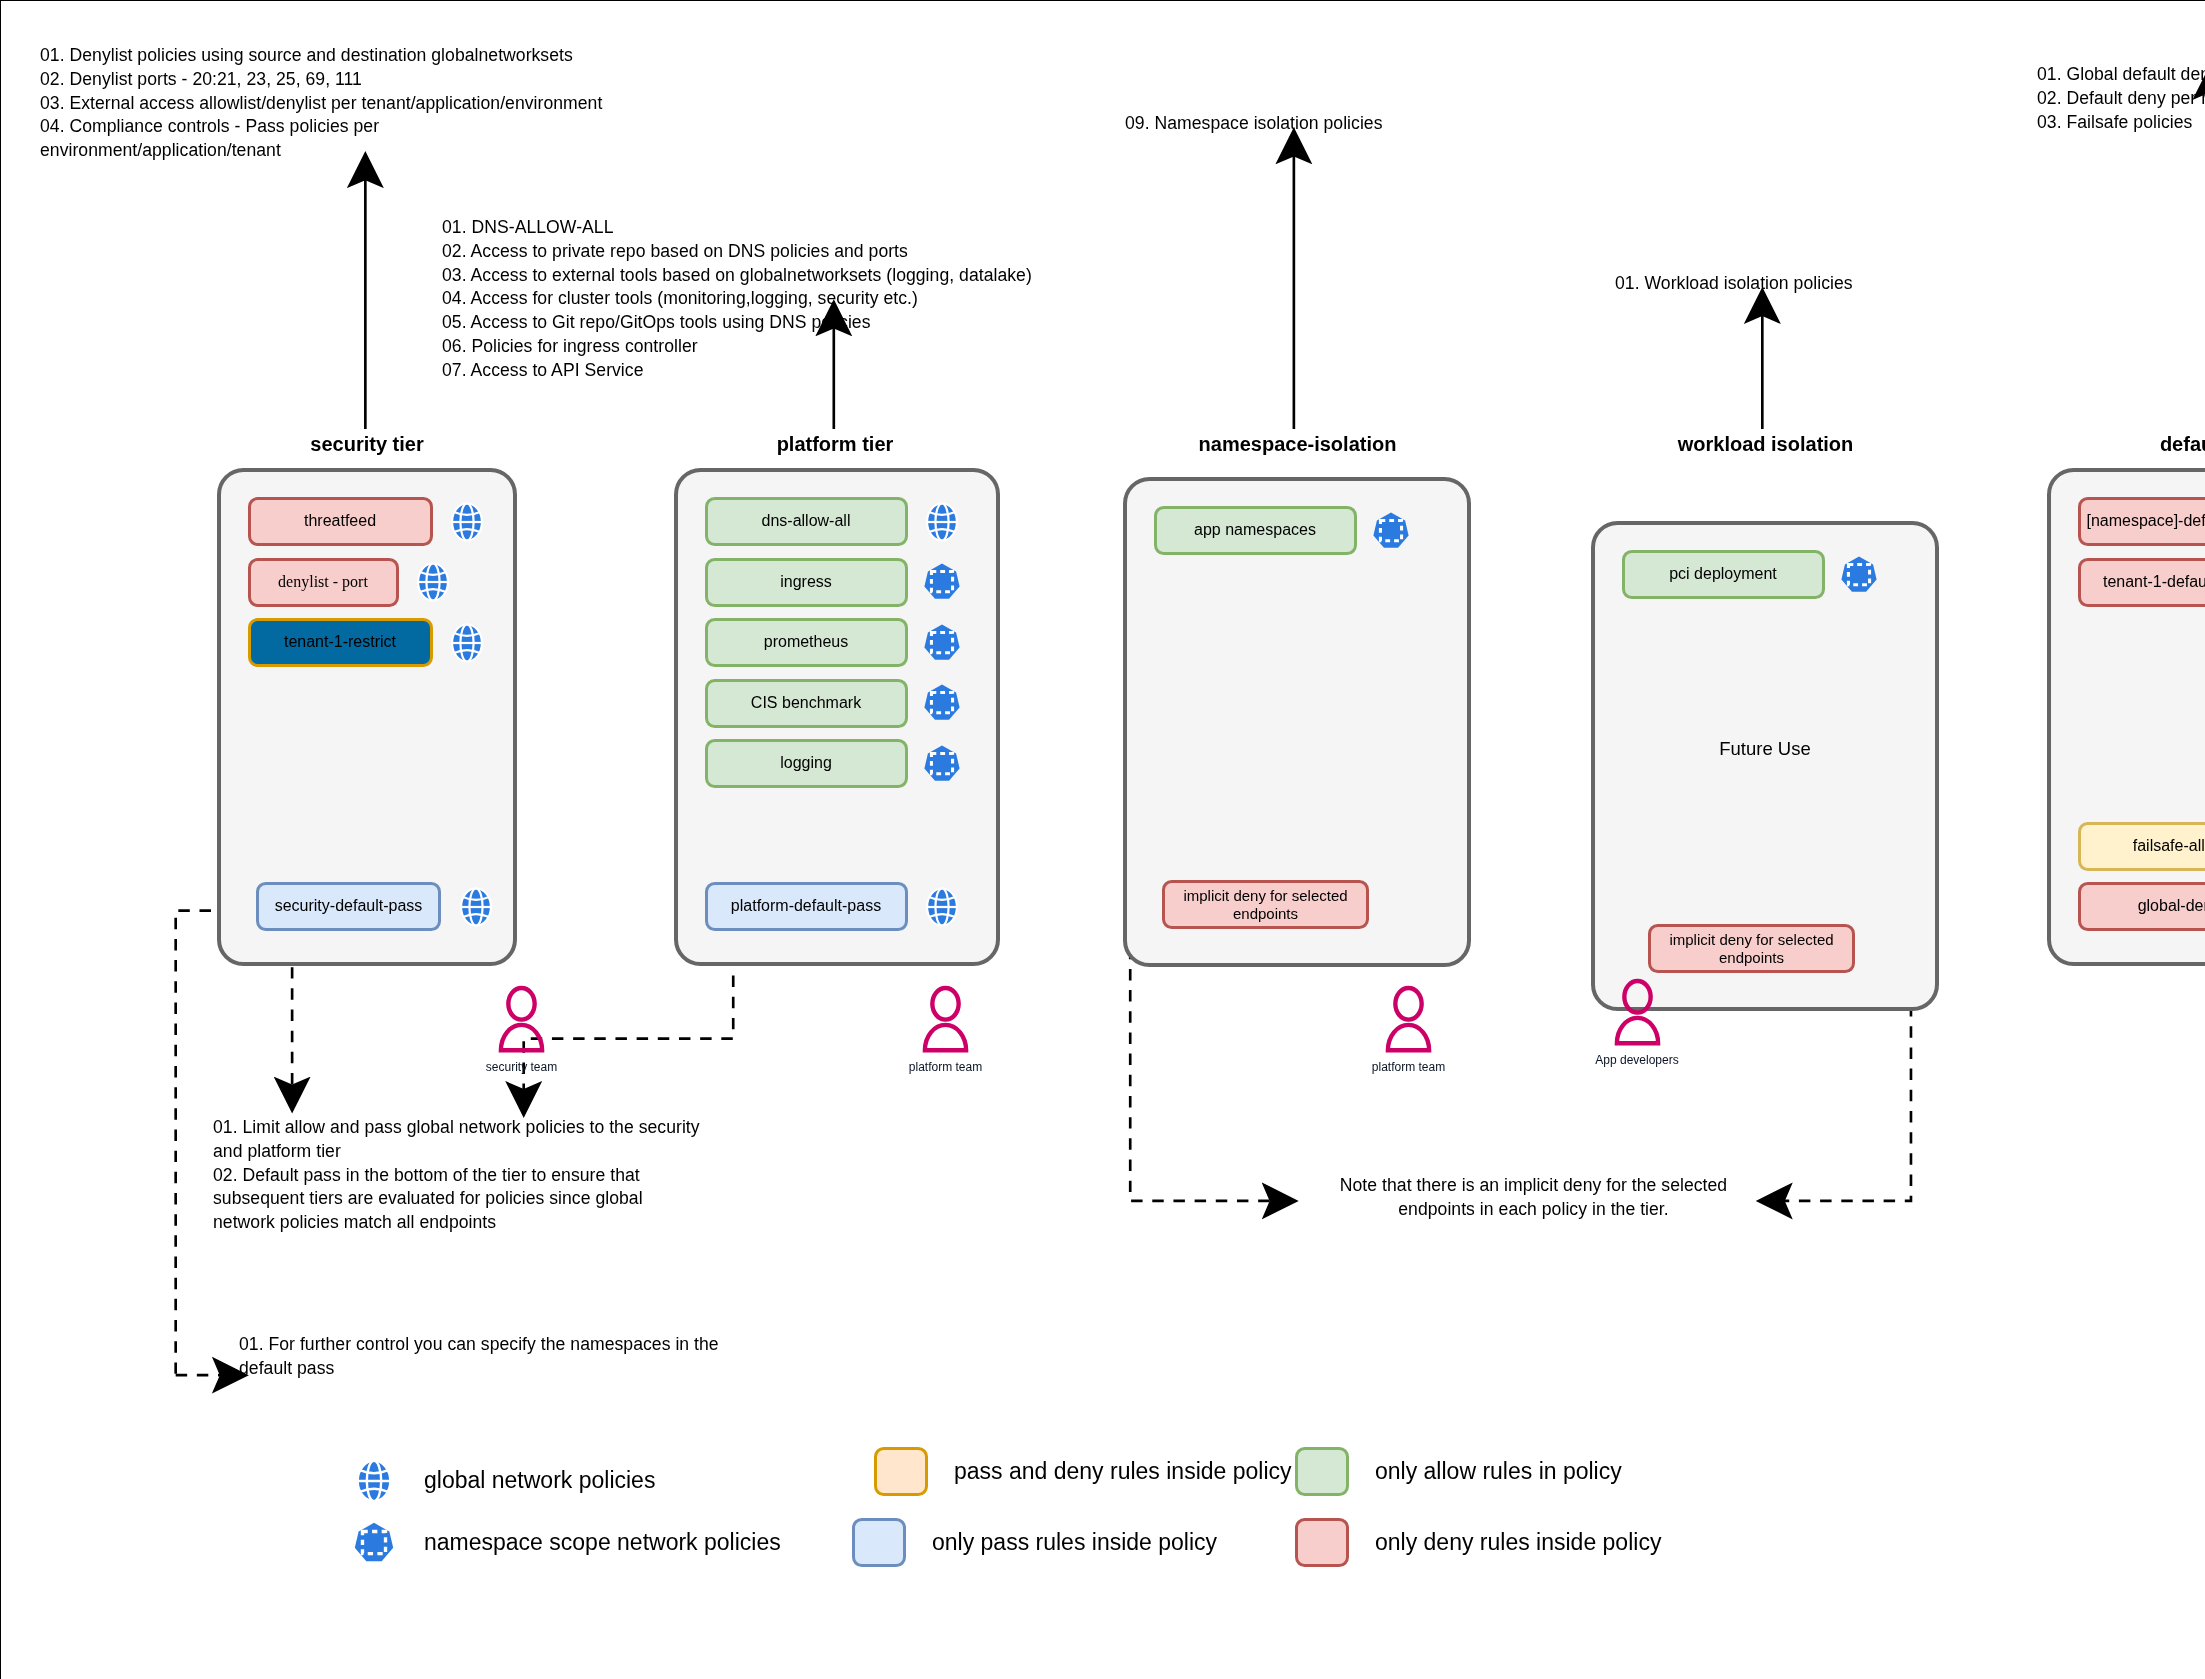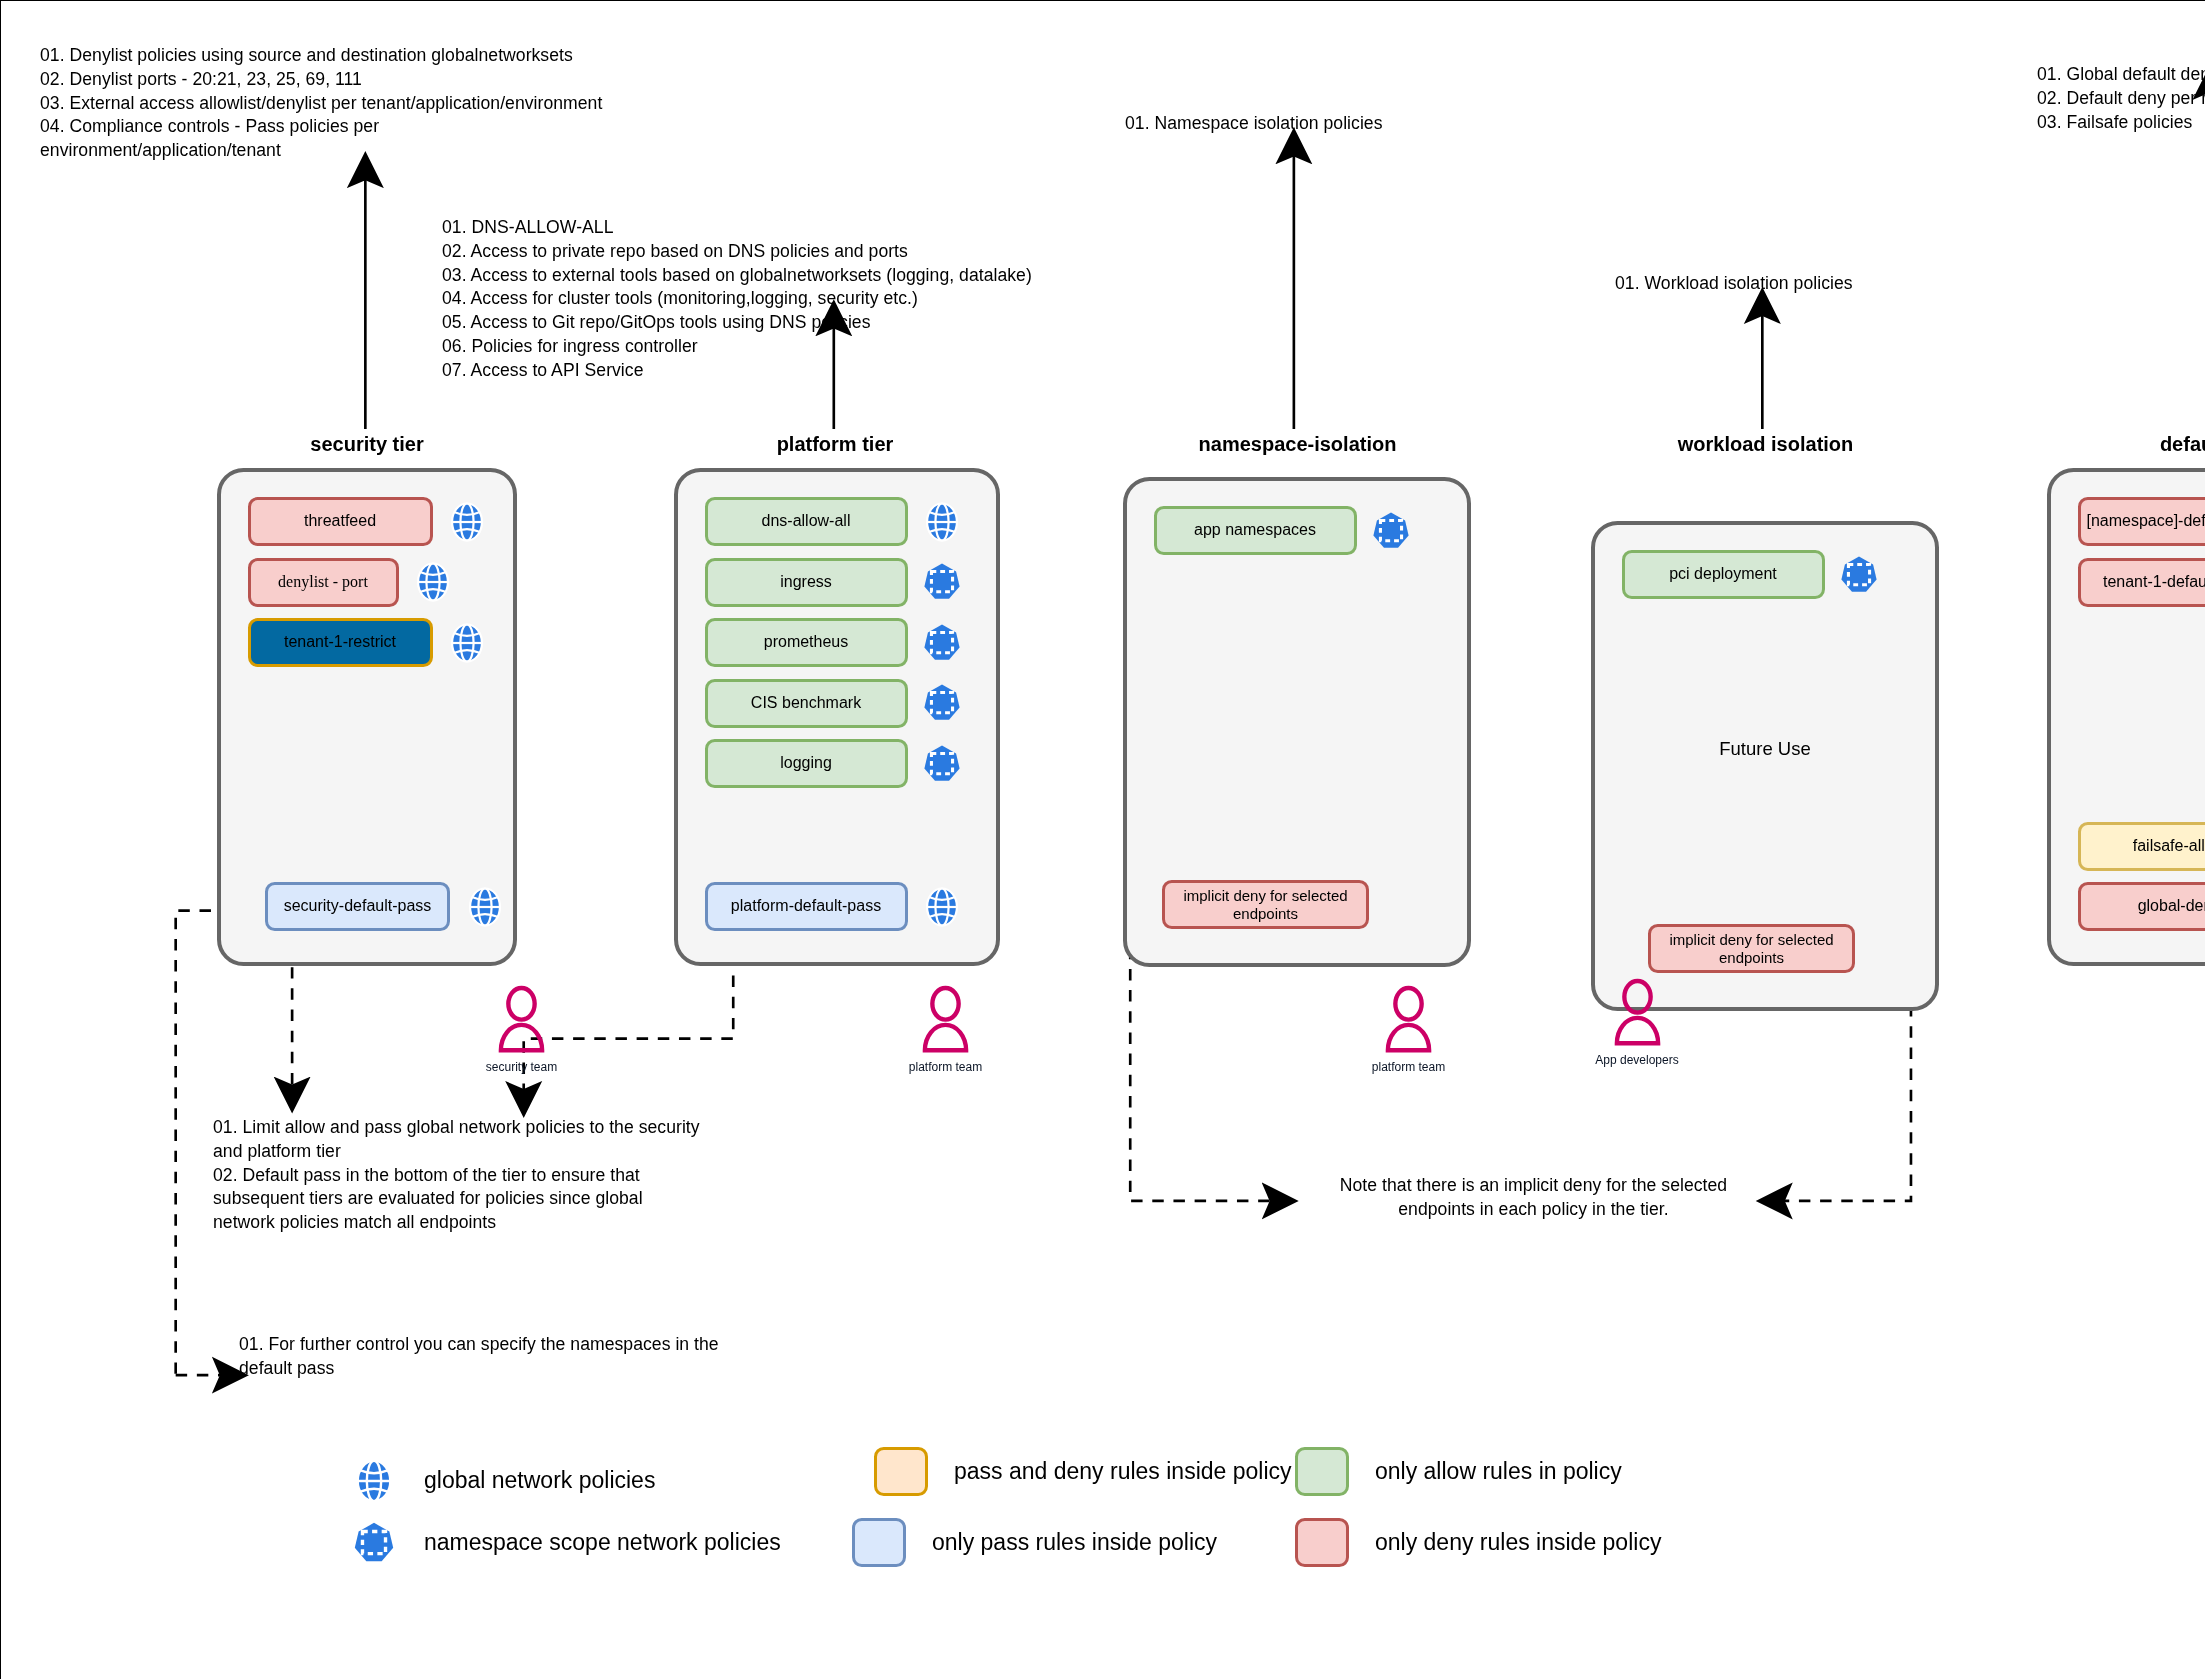--- a/index.html
+++ b/index.html
@@ -161,21 +161,21 @@
 environment/application/tenant</div>
 
   <div class="abs note" style="left:441px; top:215px; width:670px;">01. DNS-ALLOW-ALL
 02. Access to private repo based on DNS policies and ports
 03. Access to external tools based on globalnetworksets (logging, datalake)
 04. Access for cluster tools (monitoring,logging, security etc.)
 05. Access to Git repo/GitOps tools using DNS policies
 06. Policies for ingress controller
 07. Access to API Service</div>
 
-  <div class="abs note" style="left:1124px; top:111px; width:397px;">01. Namespace isolation policies</div>
+  <div class="abs note" style="left:1124px; top:111px; width:397px;">09. Namespace isolation policies</div>
 
   <div class="abs note" style="left:1614px; top:271px; width:397px;">01. Workload isolation policies</div>
 
   <div class="abs note" style="left:2036px; top:62px; width:485px;">01. Global default deny
 02. Default deny per namespace
 03. Failsafe policies</div>
 
   <div class="abs" style="left:207px; top:432px; width:318px;">
     <div class="tier-title">security tier</div>
   </div>
@@ -224,21 +224,21 @@
                 <ellipse cx="50" cy="50" rx="15" ry="42"></ellipse>
               <line x1="16" y1="50" x2="84" y2="50"></line>
               <path d="M22,28 Q50,40 78,28"></path>
                 <path d="M22,72 Q50,60 78,72"></path>
             </g>
           </svg>
         </div>
       </div>
     </div>
 
-    <div class="abs" style="left:44px; right:26.5px; bottom:31px;">
+    <div class="abs" style="left:35px; right:26.5px; bottom:31px;">
       <div class="chip-row" style="margin:0;">
         <div class="chip pass" style="width:185px;">security-default-pass</div>
         <div class="icon-slot">
           <svg width="44" height="44" viewBox="0 0 100 100">
             <ellipse cx="50" cy="50" rx="34" ry="42" fill="#2a7ae0"></ellipse>
             <g stroke="#fff" stroke-width="5" fill="none">
               <ellipse cx="50" cy="50" rx="34" ry="42"></ellipse>
                 <ellipse cx="50" cy="50" rx="15" ry="42"></ellipse>
               <line x1="16" y1="50" x2="84" y2="50"></line>
               <path d="M22,28 Q50,40 78,28"></path>

